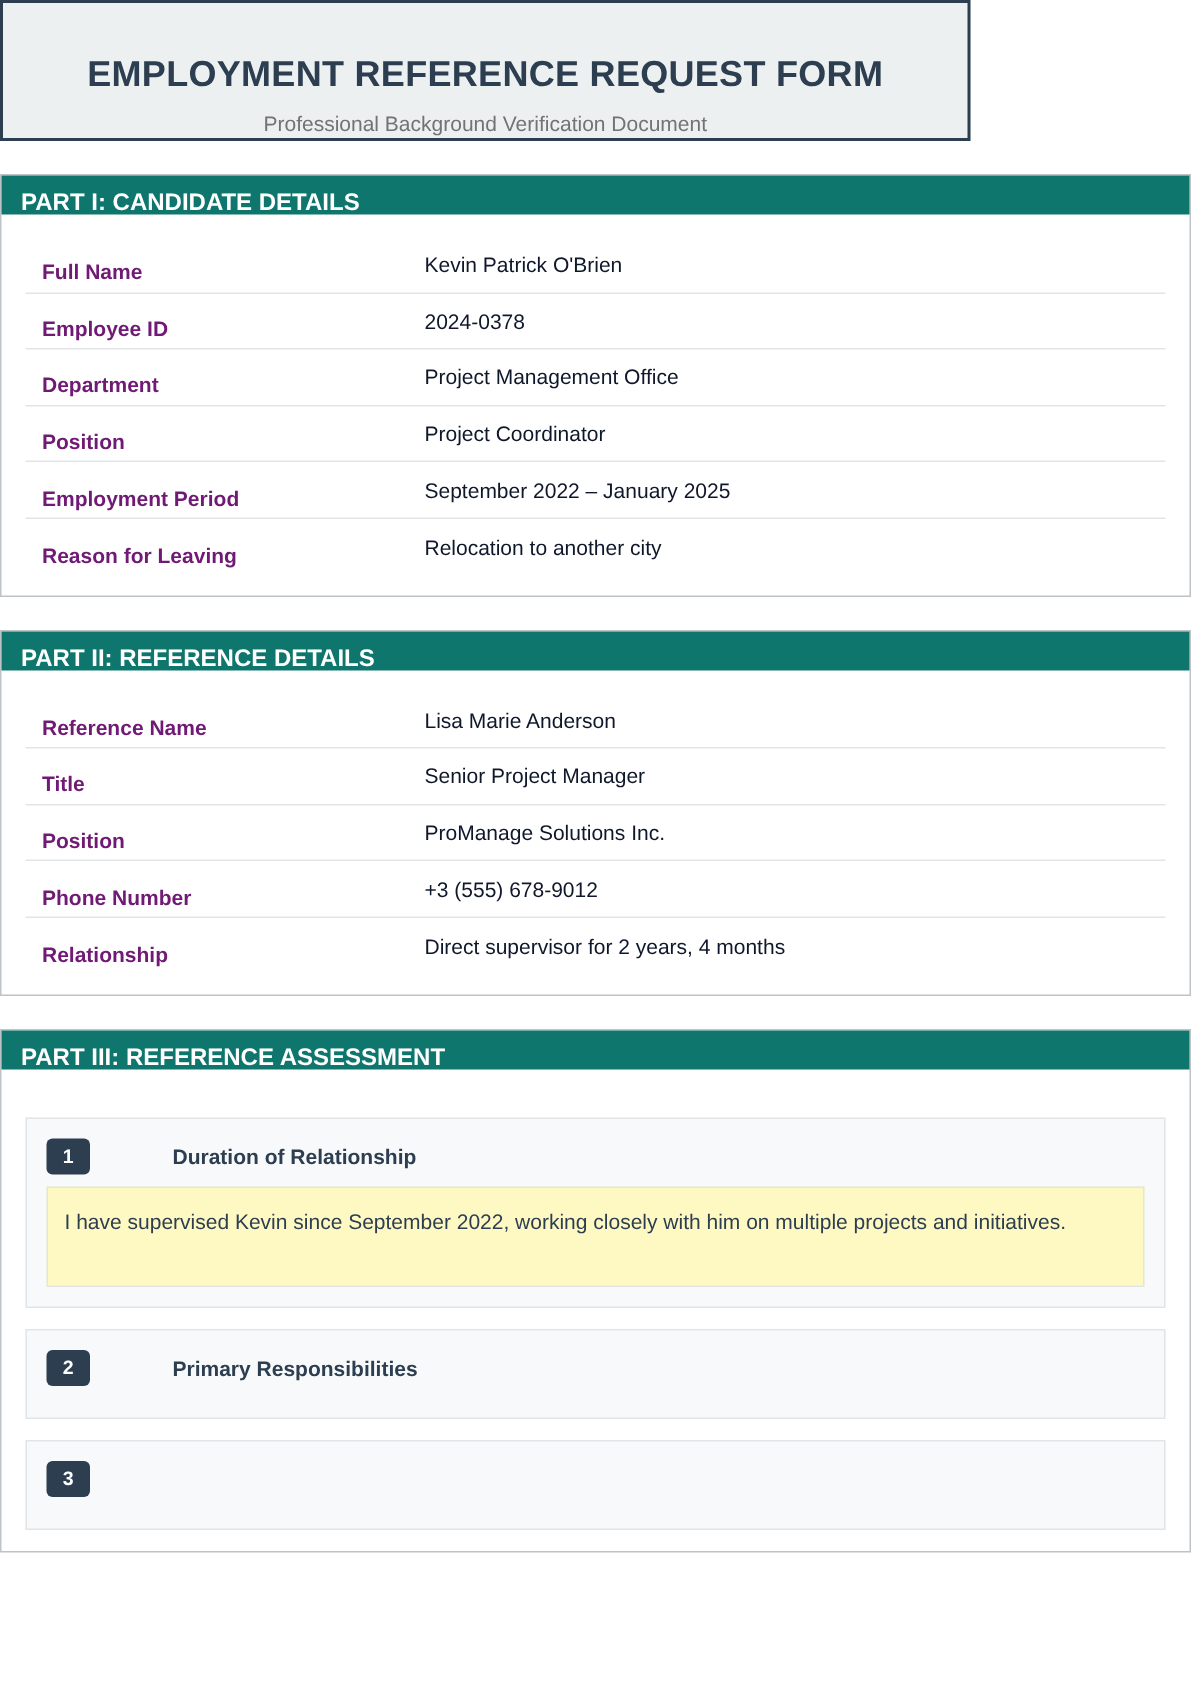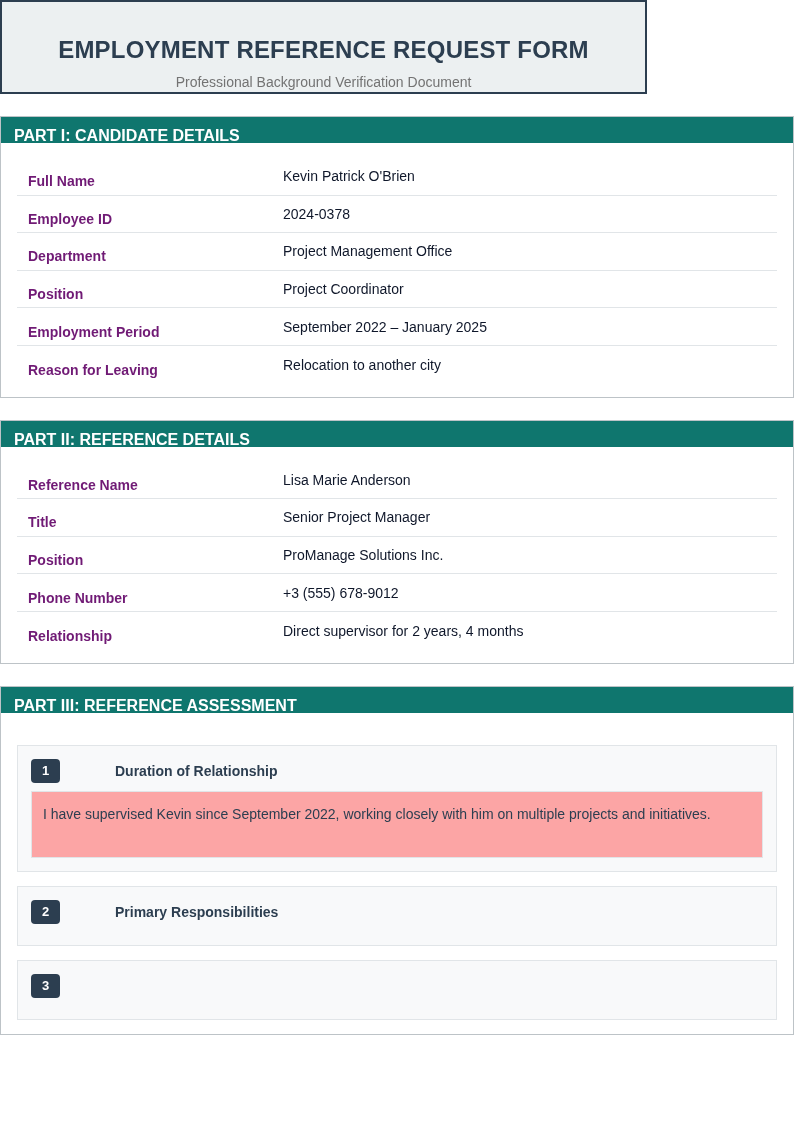--- a/index.html
+++ b/index.html
@@ -101,21 +101,21 @@
       line-height: 24px;
       margin-right: 12px;
     }
     .q-title {
       font-size: 14px;
       font-weight: bold;
       color: #2c3e50;
       margin-left: 43px;
     }
     .q-answer {
-      background: #fca5a5;
+      background: #fef9c3;
       border: 1px solid #e1e5e8;
       padding: 12px 11px;
       font-size: 14px;
       line-height: 21px;
       color: #2c3e50;
       min-height: 67px;
     }
   </style>
 </head>
 <body>

